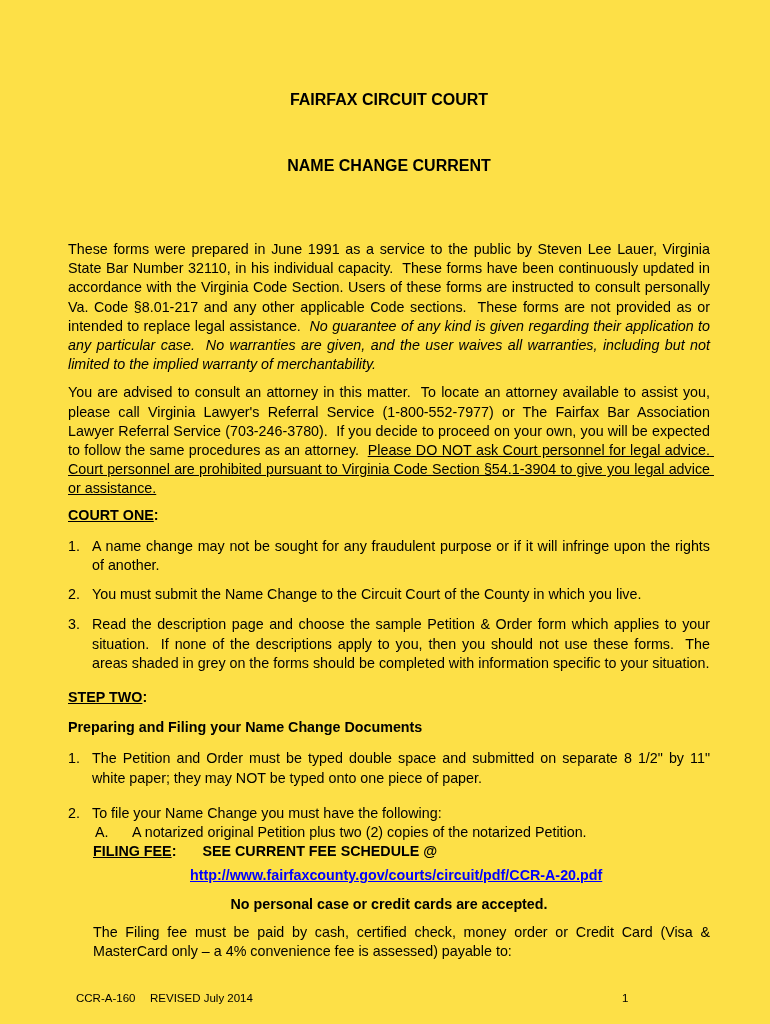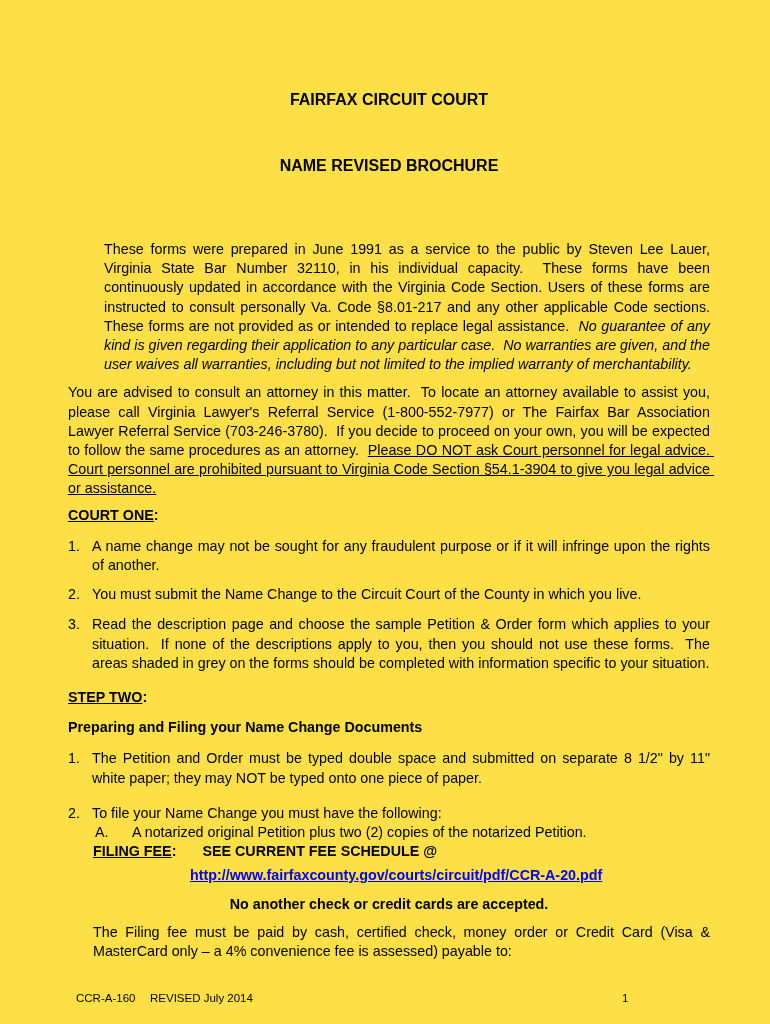--- a/index.html
+++ b/index.html
@@ -21,21 +21,21 @@
     margin:0 0 19px 0;
     white-space:pre-wrap;
   }
   .para {
     font-size:14.3px;
     line-height:19.2px;
     text-align:justify;
     white-space:pre-wrap;
     margin:0;
   }
-  .para.p1 { margin-bottom:9px;margin-left:36px; }
+  .para.p1 { margin-bottom:9px; }
   .para.p2 { margin-bottom:7px; }
   .seg-italic { font-style:italic; }
   .seg-underline { text-decoration:underline; }
   .step-heading {
     font-size:14.3px; line-height:19.2px;
     font-weight:bold;
     margin:0 0 12px 0;
   }
   .step-heading .u { text-decoration:underline; }
   .step-heading.two { margin-bottom:11px; }
@@ -116,21 +116,21 @@
   .footer .revision { left:142px; }
   .footer .page-no { left:614px; }
 </style>
 </head>
 <body>
 
 <div class="page">
 
   <div class="doc-title">
     <div>FAIRFAX CIRCUIT COURT</div>
-    <div>NAME REVISED BROCHURE</div>
+    <div>NAME CHANGE CURRENT</div>
   </div>
 
   <p class="para p1"><span>These forms were prepared in June 1991 as a service to the public by Steven Lee Lauer, Virginia State Bar Number 32110, in his individual capacity.  These forms have been continuously updated in accordance with the Virginia Code Section. Users of these forms are instructed to consult personally Va. Code §8.01-217 and any other applicable Code sections.  These forms are not provided as or intended to replace legal assistance.  </span><span class="seg-italic">No guarantee of any kind is given regarding their application to any particular case.  No warranties are given, and the user waives all warranties, including but not limited to the implied warranty of merchantability.</span></p>
 
   <p class="para p2"><span>You are advised to consult an attorney in this matter.  To locate an attorney available to assist you, please call Virginia Lawyer's Referral Service (1-800-552-7977) or The Fairfax Bar Association Lawyer Referral Service (703-246-3780).  If you decide to proceed on your own, you will be expected to follow the same procedures as an attorney.  </span><span class="seg-underline">Please DO NOT ask Court personnel for legal advice. Court personnel are prohibited pursuant to Virginia Code Section §54.1-3904 to give you legal advice or assistance.</span></p>
 
   <div class="step-heading"><span class="u">COURT ONE</span><span>:</span></div>
 
   <div class="list-item s1-1"><span class="marker">1.</span><span>A name change may not be sought for any fraudulent purpose or if it will infringe upon the rights of another.</span></div>
 
@@ -146,21 +146,21 @@
 
   <div class="list-item s2-2"><span class="marker">2.</span><span>To file your Name Change you must have the following:</span></div>
 
   <div class="sub-item"><span class="marker">A.</span><span>A notarized original Petition plus two (2) copies of the notarized Petition.</span></div>
 
 
   <div class="fee-row"><span class="fee-label">FILING FEE</span><span>:</span><span class="schedule">SEE CURRENT FEE SCHEDULE @</span></div>
 
   <div class="fee-link-row"><a class="doc-link">http://www.fairfaxcounty.gov/courts/circuit/pdf/CCR-A-20.pdf</a></div>
 
-  <div class="fee-notice">No another check or credit cards are accepted.</div>
+  <div class="fee-notice">No personal case or credit cards are accepted.</div>
 
   <p class="payment-para">The Filing fee must be paid by cash, certified check, money order or Credit Card (Visa &amp; MasterCard only – a 4% convenience fee is assessed) payable to:</p>
 
   <div class="payee">
     
     
     
     
   </div>
 

